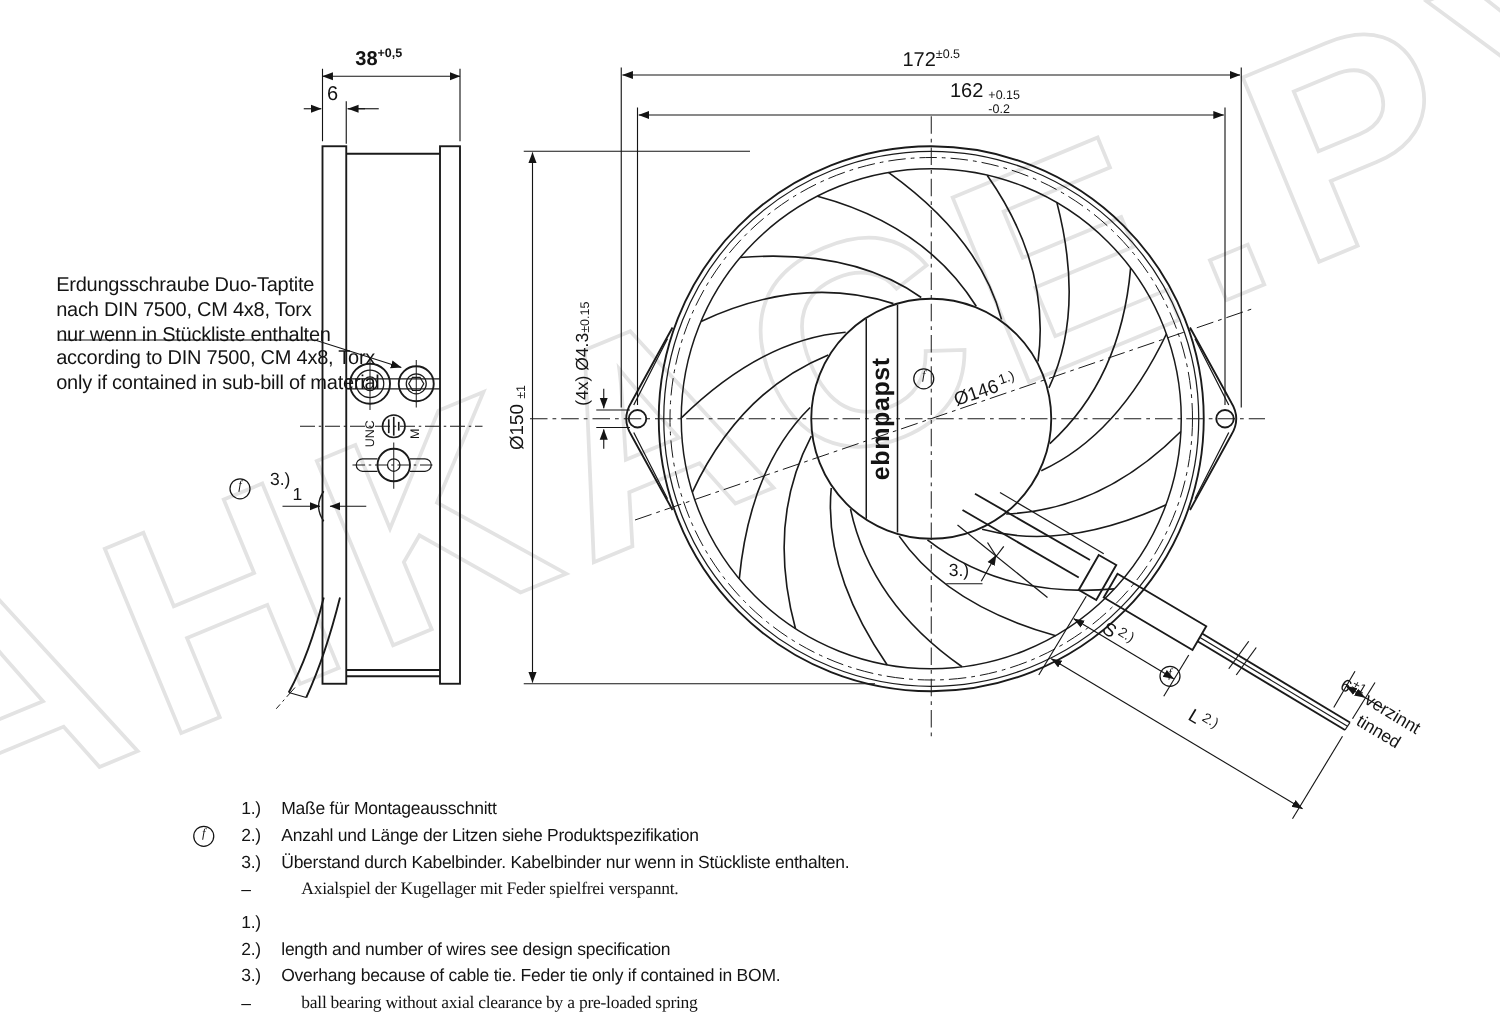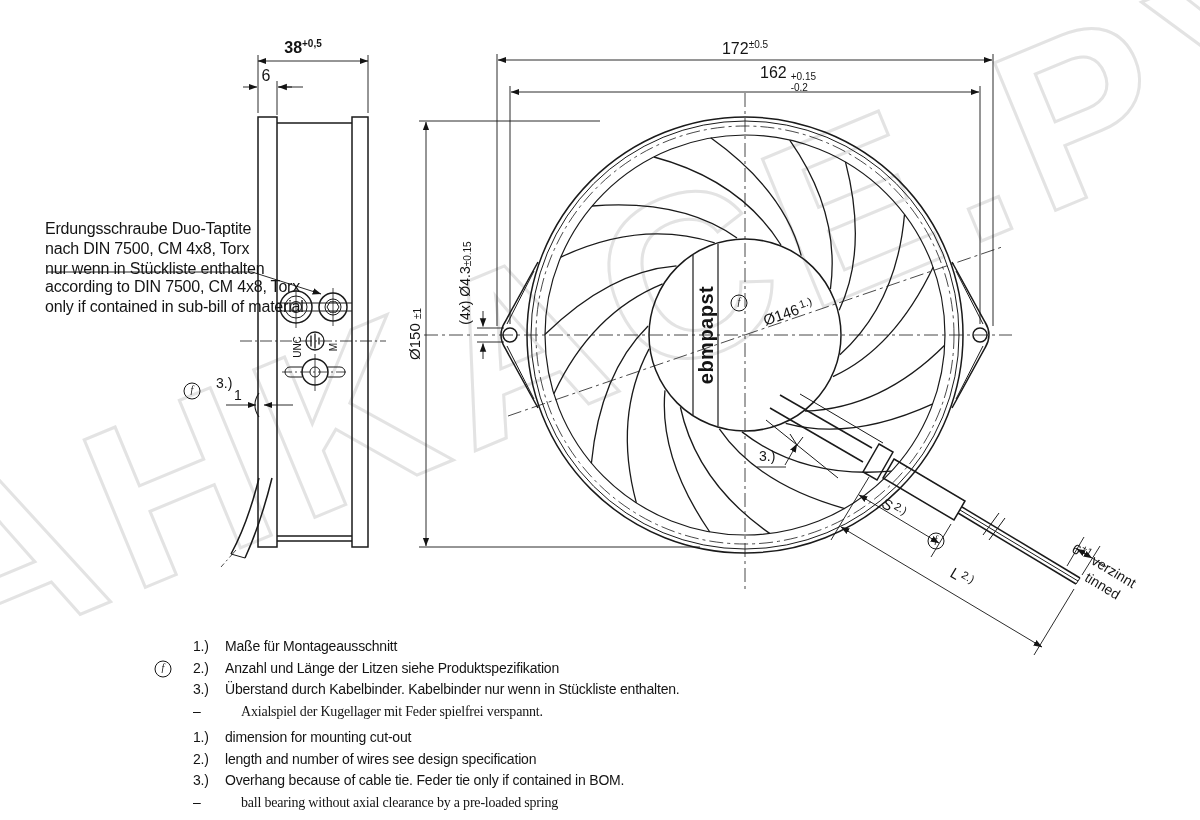--- a/index.html
+++ b/index.html
@@ -319,21 +319,20 @@
         <span class="tx">Überstand durch Kabelbinder. Kabelbinder nur wenn in Stückliste enthalten.</span>
       </div>
     <div class="row dashrow">
         <span class="mk">–</span>
         <span class="tx">Axialspiel der Kugellager mit Feder spielfrei verspannt.</span>
       </div>
   </div>
   <div class="noteblock" style="left:193px;top:727px;">
     <div class="row">
         <span class="mk">1.)</span>
-        <span class="tx">dimension for mounting cut-out</span>
       </div>
     <div class="row">
         <span class="mk">2.)</span>
         <span class="tx">length and  number of wires see design specification</span>
       </div>
     <div class="row">
         <span class="mk">3.)</span>
         <span class="tx">Overhang because of cable tie. Feder tie only if contained in BOM.</span>
       </div>
     <div class="row dashrow">

